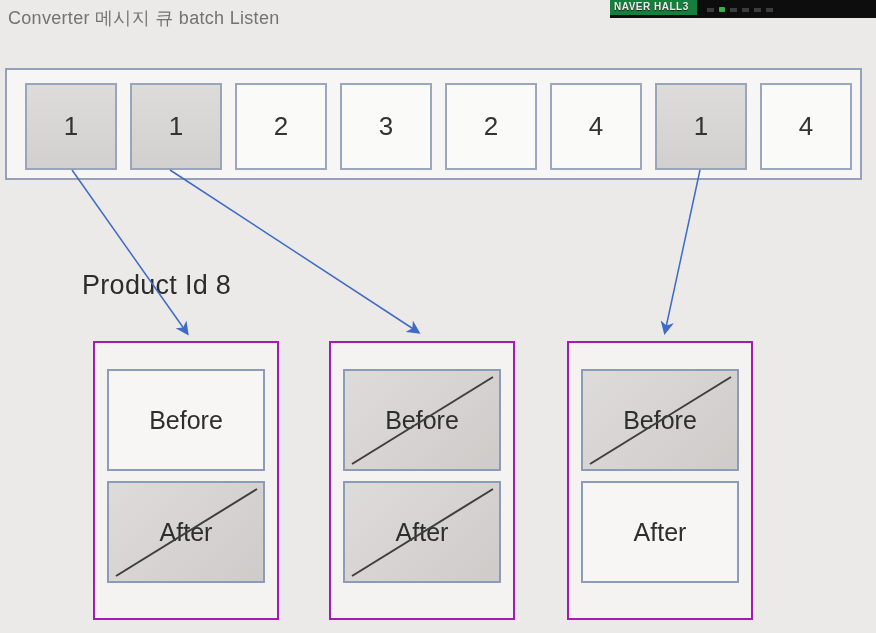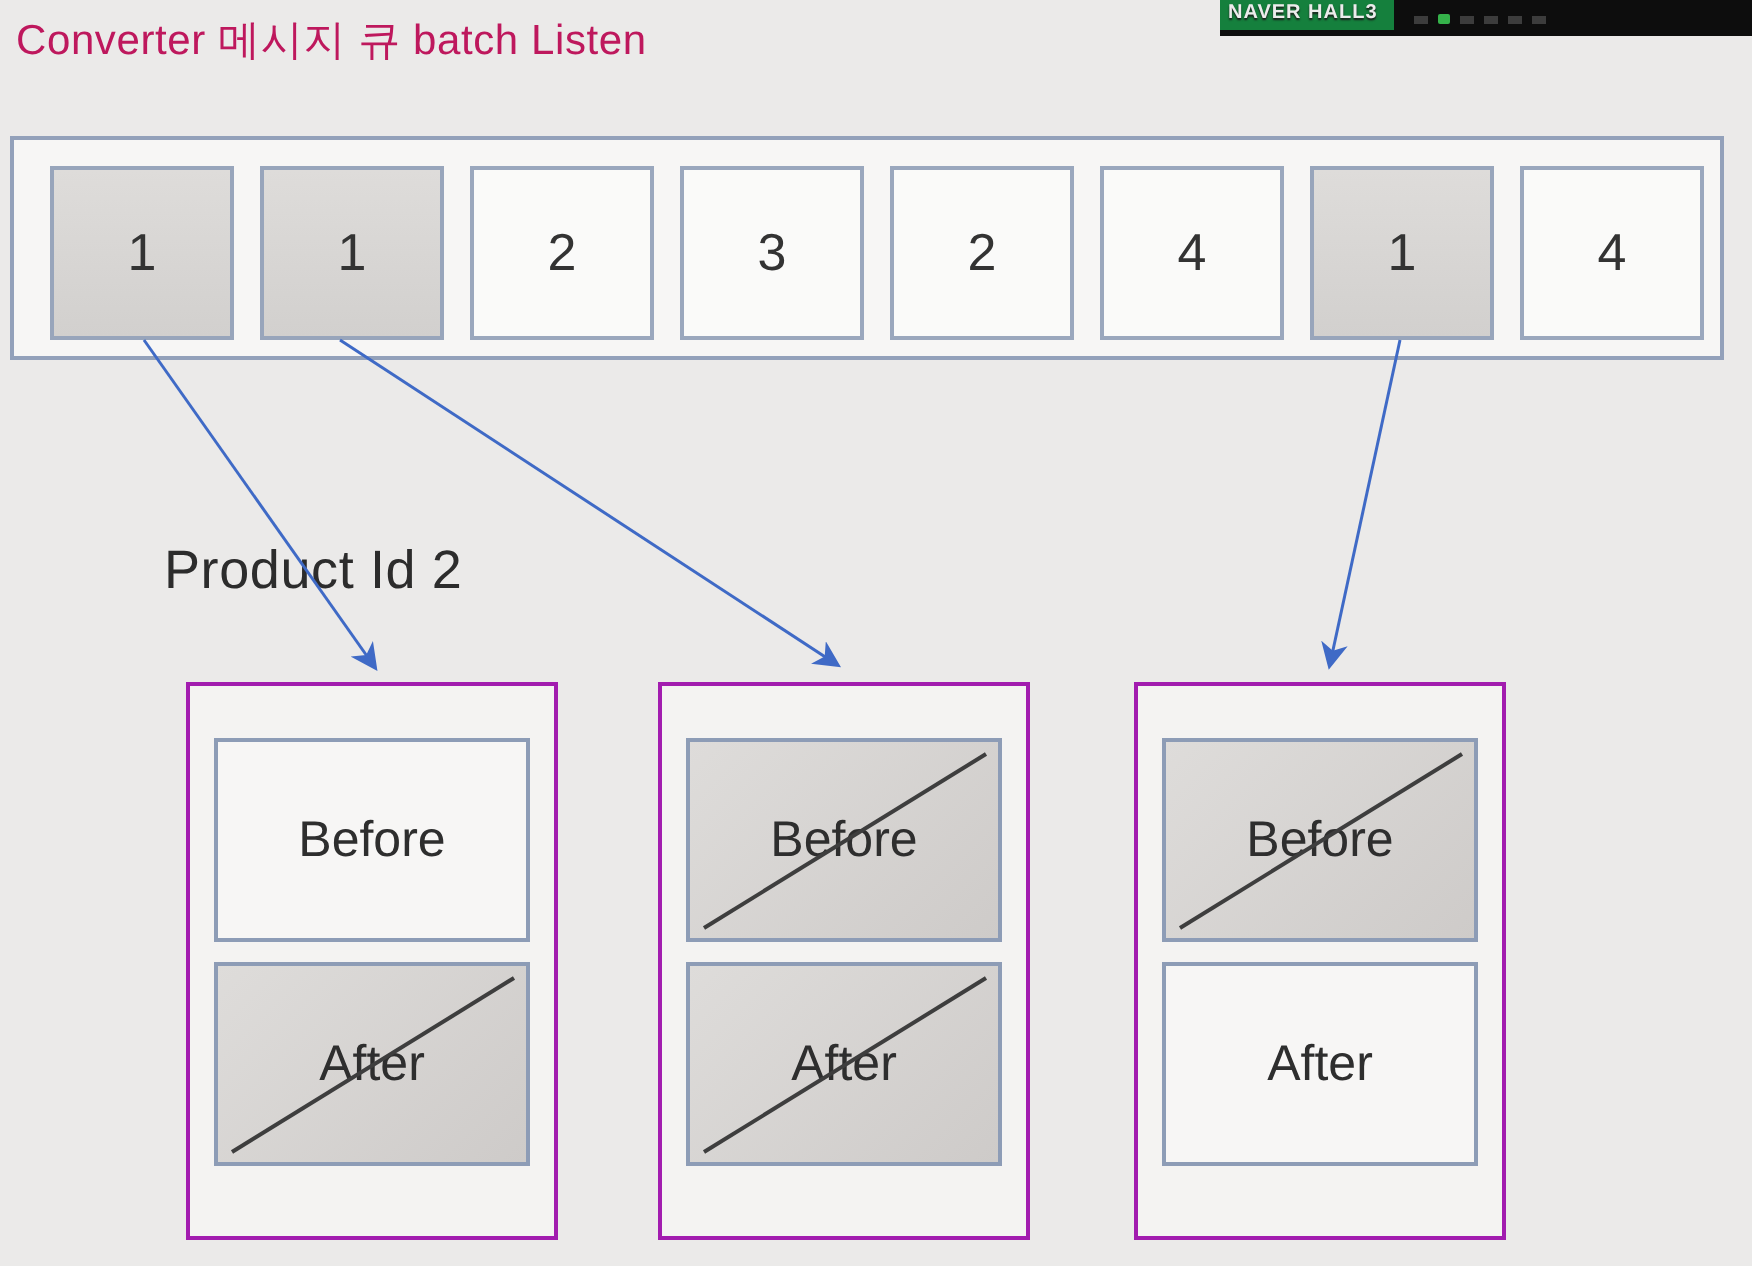--- a/index.html
+++ b/index.html
@@ -3,21 +3,21 @@
 <meta charset="utf-8">
 <style>
   html,body{margin:0;padding:0;}
   body{
     width:876px;height:633px;position:relative;overflow:hidden;
     background:#ebeae9;
     font-family:"Liberation Sans", sans-serif;
   }
   .title{
     position:absolute;left:8px;top:6px;
-    font-size:21px;color:#be185d;letter-spacing:.3px;
+    font-size:18px;color:#737373;letter-spacing:.3px;
   }
   
   .osd-bar{
     position:absolute;left:610px;top:0;width:266px;height:18px;
     background:#0d0d0d;display:flex;align-items:flex-start;
   }
   .osd-chip{
     background:#15803d;color:#ececec;font-size:10px;font-weight:bold;
     line-height:14px;height:14px;padding:0 8px 1px 4px;letter-spacing:.5px;
     text-shadow:0 1px 1px #1a1a1a;white-space:nowrap;
@@ -83,21 +83,21 @@
     <div class="qbox shaded" style="left: 18px;">1</div>
     <div class="qbox shaded" style="left: 123px;">1</div>
     <div class="qbox" style="left: 228px;">2</div>
     <div class="qbox" style="left: 333px;">3</div>
     <div class="qbox" style="left: 438px;">2</div>
     <div class="qbox" style="left: 543px;">4</div>
     <div class="qbox shaded" style="left: 648px;">1</div>
     <div class="qbox" style="left: 753px;">4</div>
   </div>
 
-<div class="group-label">Product Id 2</div>
+<div class="group-label">Product Id 8</div>
 
 <div>
     <div class="card" style="left: 93px;">
       <div class="slot" style="top: 26px;">
         <span>Before</span>
       </div>
       <div class="slot shaded" style="top: 138px;">
         <span>After</span>
         <svg class="strike" viewBox="0 0 154 98" preserveAspectRatio="none">
           <line x1="7" y1="93" x2="148" y2="6" stroke="#3e3e3e" stroke-width="2"></line>

